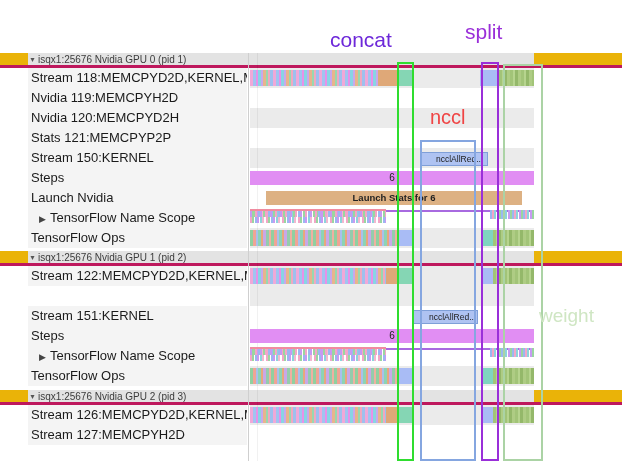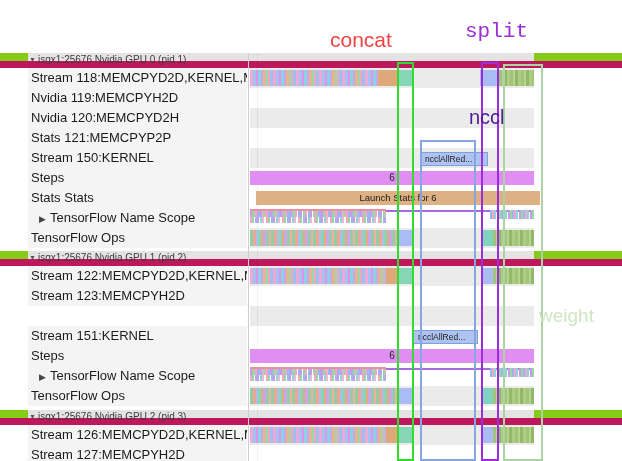--- a/index.html
+++ b/index.html
@@ -8,21 +8,21 @@
   
   .ann{position:absolute;z-index:6;font-family:"Liberation Sans",sans-serif;}
   #ann-concat{left:330px;top:28px;font-size:21px;}
   #ann-split{left:465px;top:20px;font-size:21px;}
   #ann-nccl{left:430px;top:106px;font-size:20px;}
   #ann-weight{left:539px;top:302px;font-size:19px;line-height:27px;}
   
   #chart{position:absolute;left:0;top:53px;width:622px;}
   .sep{position:absolute;left:248px;top:53px;bottom:0;width:1px;background:#cfcfcf;z-index:1;}
   .gridline{position:absolute;left:257px;top:53px;bottom:0;width:1px;background:rgba(0,0,0,.055);z-index:1;}
-  .hdr{position:relative;height:15px;background:#84cc16;border-bottom:7px solid #be185d;box-sizing:border-box;padding-left:16px;}
+  .hdr{position:relative;height:15px;background:#eab308;border-bottom:3px solid #be185d;box-sizing:border-box;padding-left:16px;}
   .hdr-band{position:absolute;left:28px;width:506px;top:0;bottom:0;background:#e3e3e3;}
   .hdr-txt{position:absolute;left:30px;top:1px;font-size:10px;color:#3c3c3c;white-space:nowrap;z-index:2;}
   .caret-down{display:inline-block;transform:scale(.8);margin-right:3px;color:#555;}
   .row{position:relative;height:20px;}
   .lbl{position:absolute;left:28px;width:219px;top:0;bottom:0;background:#f4f4f4;
        font-size:13px;color:#1b1b1b;white-space:nowrap;overflow:hidden;line-height:20px;padding-left:3px;box-sizing:border-box;}
   .caret-right{font-size:9px;color:#444;margin:0 4px 0 8px;}
   .tl{position:absolute;left:250px;width:284px;top:0;bottom:0;}
   .tl.zg{background:#ebebeb;}
   .tl.zw{background:#ffffff;}
@@ -30,42 +30,42 @@
   .seg.mc{background:repeating-linear-gradient(90deg,#f0a8d8 0 3px,#a0c4f0 3px 6px,#e890e8 6px 8px,#88d4e4 8px 11px,#c8a8ec 11px 13px,#e8b48c 13px 16px,#98d8b0 16px 18px,#f0a8c0 18px 20px,#9ec0ee 20px 23px);}
   .seg.mc2{background:repeating-linear-gradient(90deg,#90d0a0 0 3px,#f0a494 3px 6px,#a8c0ec 6px 8px,#8cd4b4 8px 11px,#e8a87c 11px 13px,#c8a8e8 13px 16px,#94ccac 16px 19px,#f0b0a0 19px 21px);}
   .seg.or{background:#dfa878;}
   .seg.teal{background:#85d6b4;}
   .seg.tealb{background:#7fd4c0;}
   .seg.blue,.seg.peri{background:#a9bcf5;}
   .seg.greens{background:repeating-linear-gradient(90deg,#a2c478 0 3px,#b6d48e 3px 5px,#94b86a 5px 8px,#aecc84 8px 11px);}
   .seg.steps{background:#e18ef3;top:3px;height:14px;text-align:center;font-size:10px;color:#222;line-height:14px;}
   .seg.launch{background:#ddb183;top:3px;height:14px;text-align:center;font-size:9.5px;color:#222;line-height:14px;}
   .seg.ncclbar{background:#afc3f2;border:1px solid #7f9fd8;box-sizing:border-box;top:4px;height:14px;
-               font-size:8.5px;color:#222;line-height:12px;padding-left:4px;white-space:nowrap;overflow:hidden;}
+               font-size:8.5px;color:#222;line-height:12px;padding-left:15px;white-space:nowrap;overflow:hidden;}
   .seg.comb{top:1px;height:18px;background:none;}
   .comb-line{position:absolute;left:0;right:0;top:0;height:1.5px;background:#f08ca0;}
   .comb-t1{position:absolute;left:0;right:0;top:1.5px;height:12px;
     background:repeating-linear-gradient(90deg,#f2a6c8 0 2px,#9ad6a0 2px 4px,rgba(0,0,0,0) 4px 5px,#9ab8f0 5px 7px,#c79af2 7px 9px,rgba(0,0,0,0) 9px 10px,#8cd4dc 10px 12px,#f2b8d0 12px 14px,rgba(0,0,0,0) 14px 16px);}
   .comb-t2{position:absolute;left:0;right:0;top:1.5px;height:6px;
     background:repeating-linear-gradient(90deg,#c79af2 0 2px,rgba(0,0,0,0) 2px 3px,#9ad6a0 3px 5px,#f2a6c8 5px 7px,rgba(0,0,0,0) 7px 8px,#9ab8f0 8px 10px);}
   .seg.hline{top:2px;height:1.5px;background:#a86ae0;}
   .seg.comb2{top:2px;height:9px;
     background:repeating-linear-gradient(90deg,#9ab8f0 0 2px,#f2a6c8 2px 4px,#8cd4dc 4px 6px,rgba(0,0,0,0) 6px 7px,#c79af2 7px 9px,#9ad6a0 9px 11px);}
   .gap{height:3px;background:#fff;}
   .gap4{height:4px;background:#fff;}
   
   .orect{position:absolute;z-index:5;box-sizing:border-box;background:transparent;}
 </style>
 </head>
 <body>
 
 <div id="screen">
-  <div class="ann" id="ann-concat" style="color: #ef4444;">concat</div>
-  <div class="ann" id="ann-split" style="color: rgb(154, 47, 217); font-family: Liberation Mono, monospace;">split</div>
-  <div class="ann" id="ann-nccl" style="color: #4c1d95; margin-left: 39px;">nccl</div>
+  <div class="ann" id="ann-concat" style="color: #6d28d9;">concat</div>
+  <div class="ann" id="ann-split" style="color: rgb(154, 47, 217);">split</div>
+  <div class="ann" id="ann-nccl" style="color: #ef4444;">nccl</div>
   <div class="ann" id="ann-weight" style="color: rgb(207, 230, 195);">
     <div>weight</div>
   </div>
 
   <div class="sep"></div>
   <div class="gridline"></div>
 
   <div id="chart">
       <div class="hdr">
         <div class="hdr-band"></div>
@@ -99,23 +99,23 @@
           <div class="seg ncclbar" style="left: 170px; width: 68px;">ncclAllRed...</div>
         </div>
       </div>
       <div class="row">
         <div class="lbl">Steps</div>
         <div class="tl zw">
           <div class="seg steps" style="left: 0px; width: 284px;">6</div>
         </div>
       </div>
       <div class="row">
-        <div class="lbl">Stats Stats</div>
-        <div class="tl zw">
-          <div class="seg launch" style="left: 6px; width: 284px;">Launch Stats for 6</div>
+        <div class="lbl">Launch Nvidia</div>
+        <div class="tl zw">
+          <div class="seg launch" style="left: 16px; width: 256px; font-weight: bold;">Launch Stats for 6</div>
         </div>
       </div>
       <div class="row">
         <div class="lbl"><span class="caret-right">▶</span>TensorFlow Name Scope</div>
         <div class="tl zw">
           <div class="seg comb" style="left: 0px; width: 136px;">
             <div class="comb-line"></div>
             <div class="comb-t1"></div>
             <div class="comb-t2"></div>
           </div>
@@ -139,24 +139,20 @@
       </div>
       <div class="row">
         <div class="lbl">Stream 122:MEMCPYD2D,KERNEL,MI</div>
         <div class="tl zg">
           <div class="seg mc" style="left: 0px; width: 136px;"></div>
           <div class="seg or" style="left: 136px; width: 11px;"></div>
           <div class="seg teal" style="left: 147px; width: 16px;"></div>
           <div class="seg blue" style="left: 231px; width: 12px;"></div>
           <div class="seg greens" style="left: 243px; width: 41px;"></div>
         </div>
-      </div>
-      <div class="row">
-        <div class="lbl">Stream 123:MEMCPYH2D</div>
-        <div class="tl zw"></div>
       </div>
       <div class="row">
         <div class="tl zg"></div>
       </div>
       <div class="row">
         <div class="lbl">Stream 151:KERNEL</div>
         <div class="tl zw">
           <div class="seg ncclbar" style="left: 163px; width: 65px;">ncclAllRed...</div>
         </div>
       </div>

